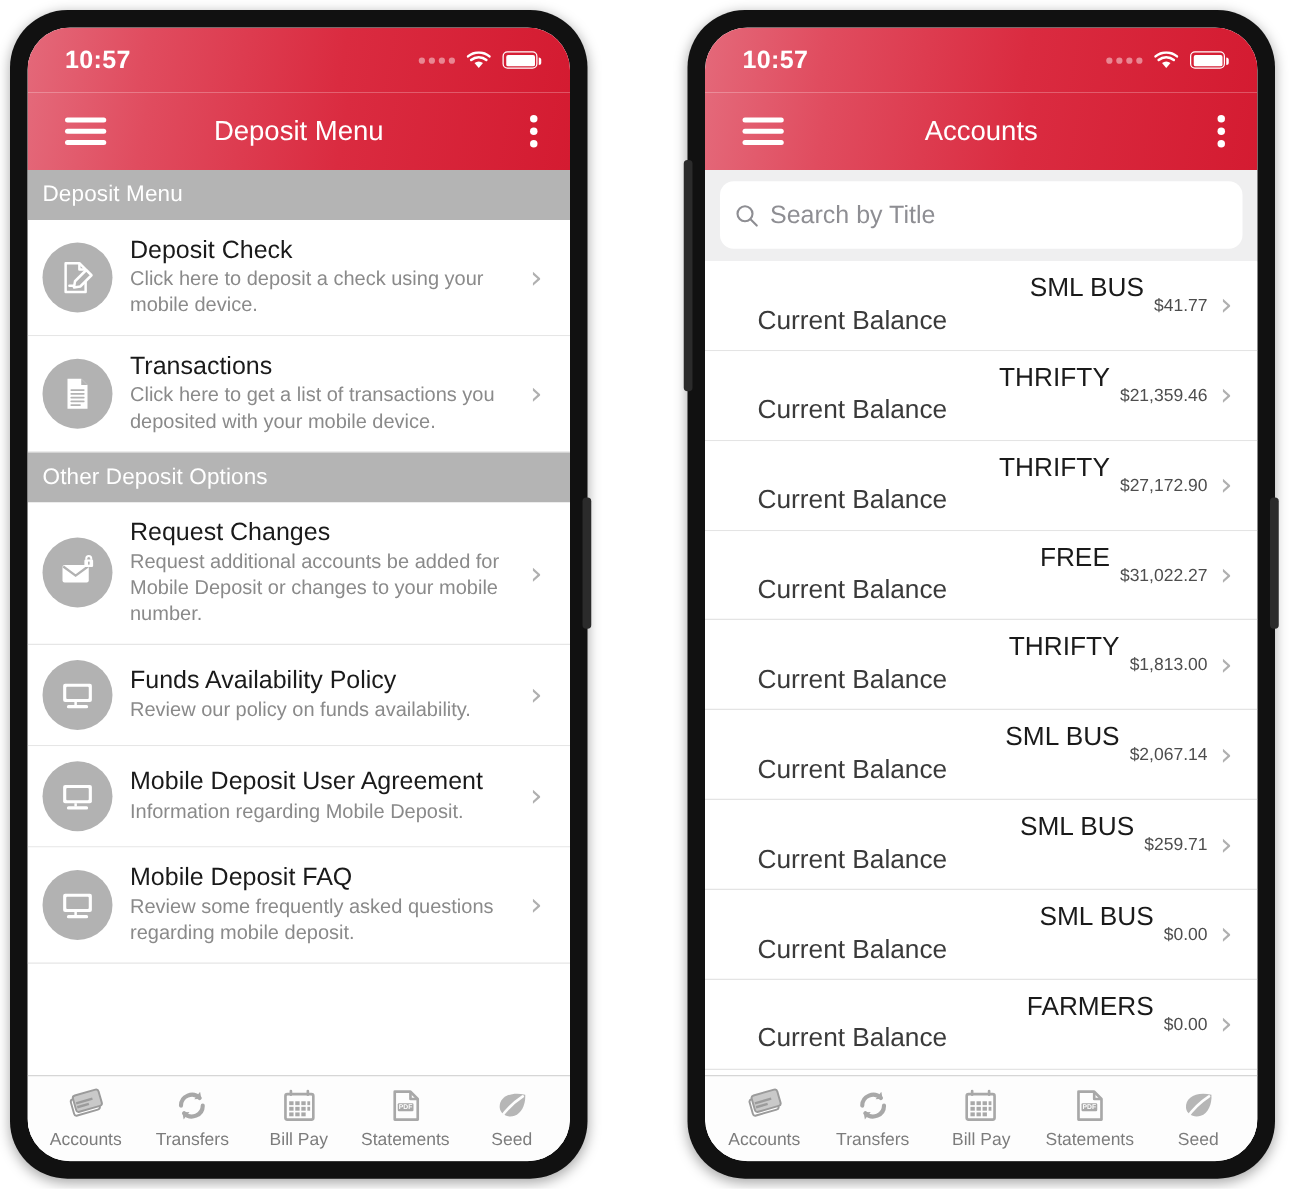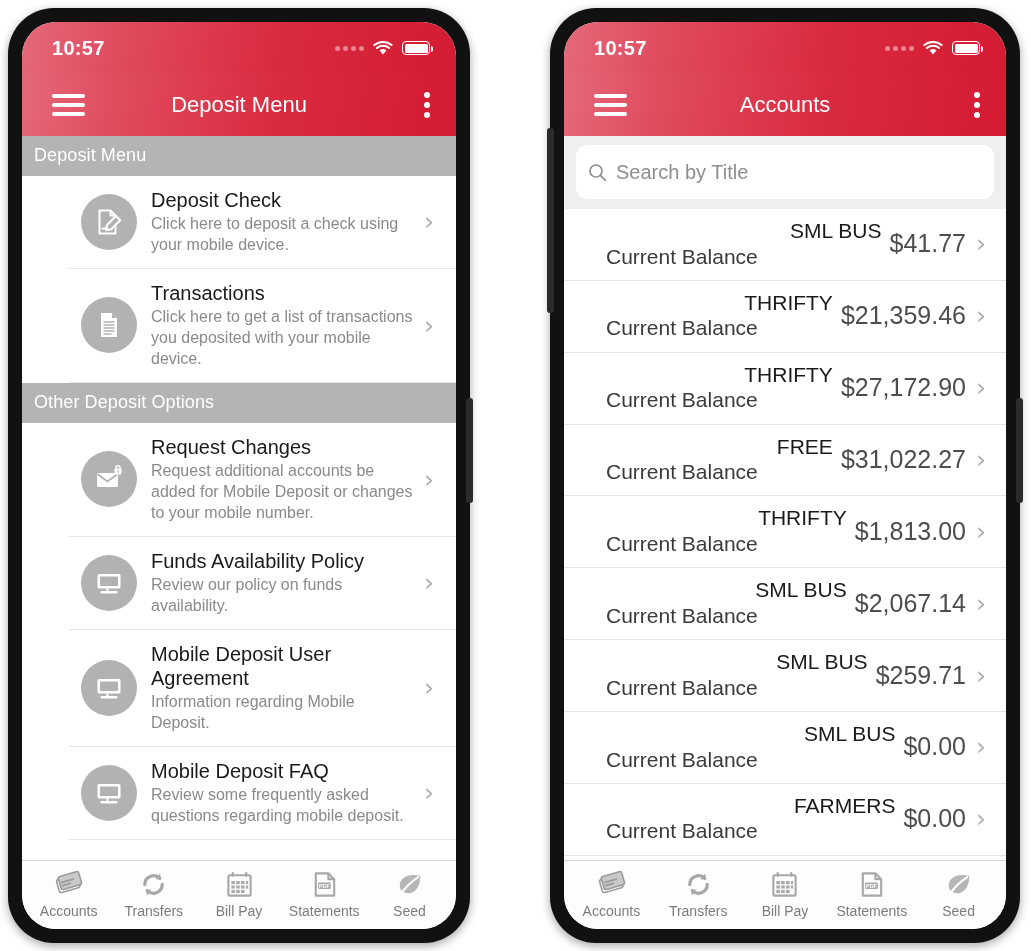--- a/index.html
+++ b/index.html
@@ -157,21 +157,20 @@
     overflow: hidden;
   }
 
   .menu-row {
     display: flex;
     align-items: center;
     padding: 12px 14px 12px 12px;
     border-bottom: 1px solid #e6e6e6;
     background: #ffffff;
     cursor: pointer;
-    margin-left: 47px;
   }
   .menu-ico {
     flex: 0 0 56px;
     width: 56px; height: 56px;
     border-radius: 50%;
     background: #b2b2b2;
     display: flex; align-items: center; justify-content: center;
     margin-right: 14px;
   }
   .menu-ico svg { width: 30px; height: 30px; display: block; }
@@ -239,21 +238,21 @@
     line-height: 1.22;
     text-align: right;
   }
   .acct-sub {
     font-size: 21px;
     color: #3a3a3a;
     line-height: 1.25;
     margin-left: 28px;
   }
   .acct-amt {
-    font-size: 25px;
+    font-size: 14px;
     color: #4d4d4d;
     white-space: nowrap;
     margin-left: 8px;
     text-align: right;
   }
 
   
   .tabbar {
     flex: 0 0 auto;
     border-top: 1px solid #d6d6d6;

